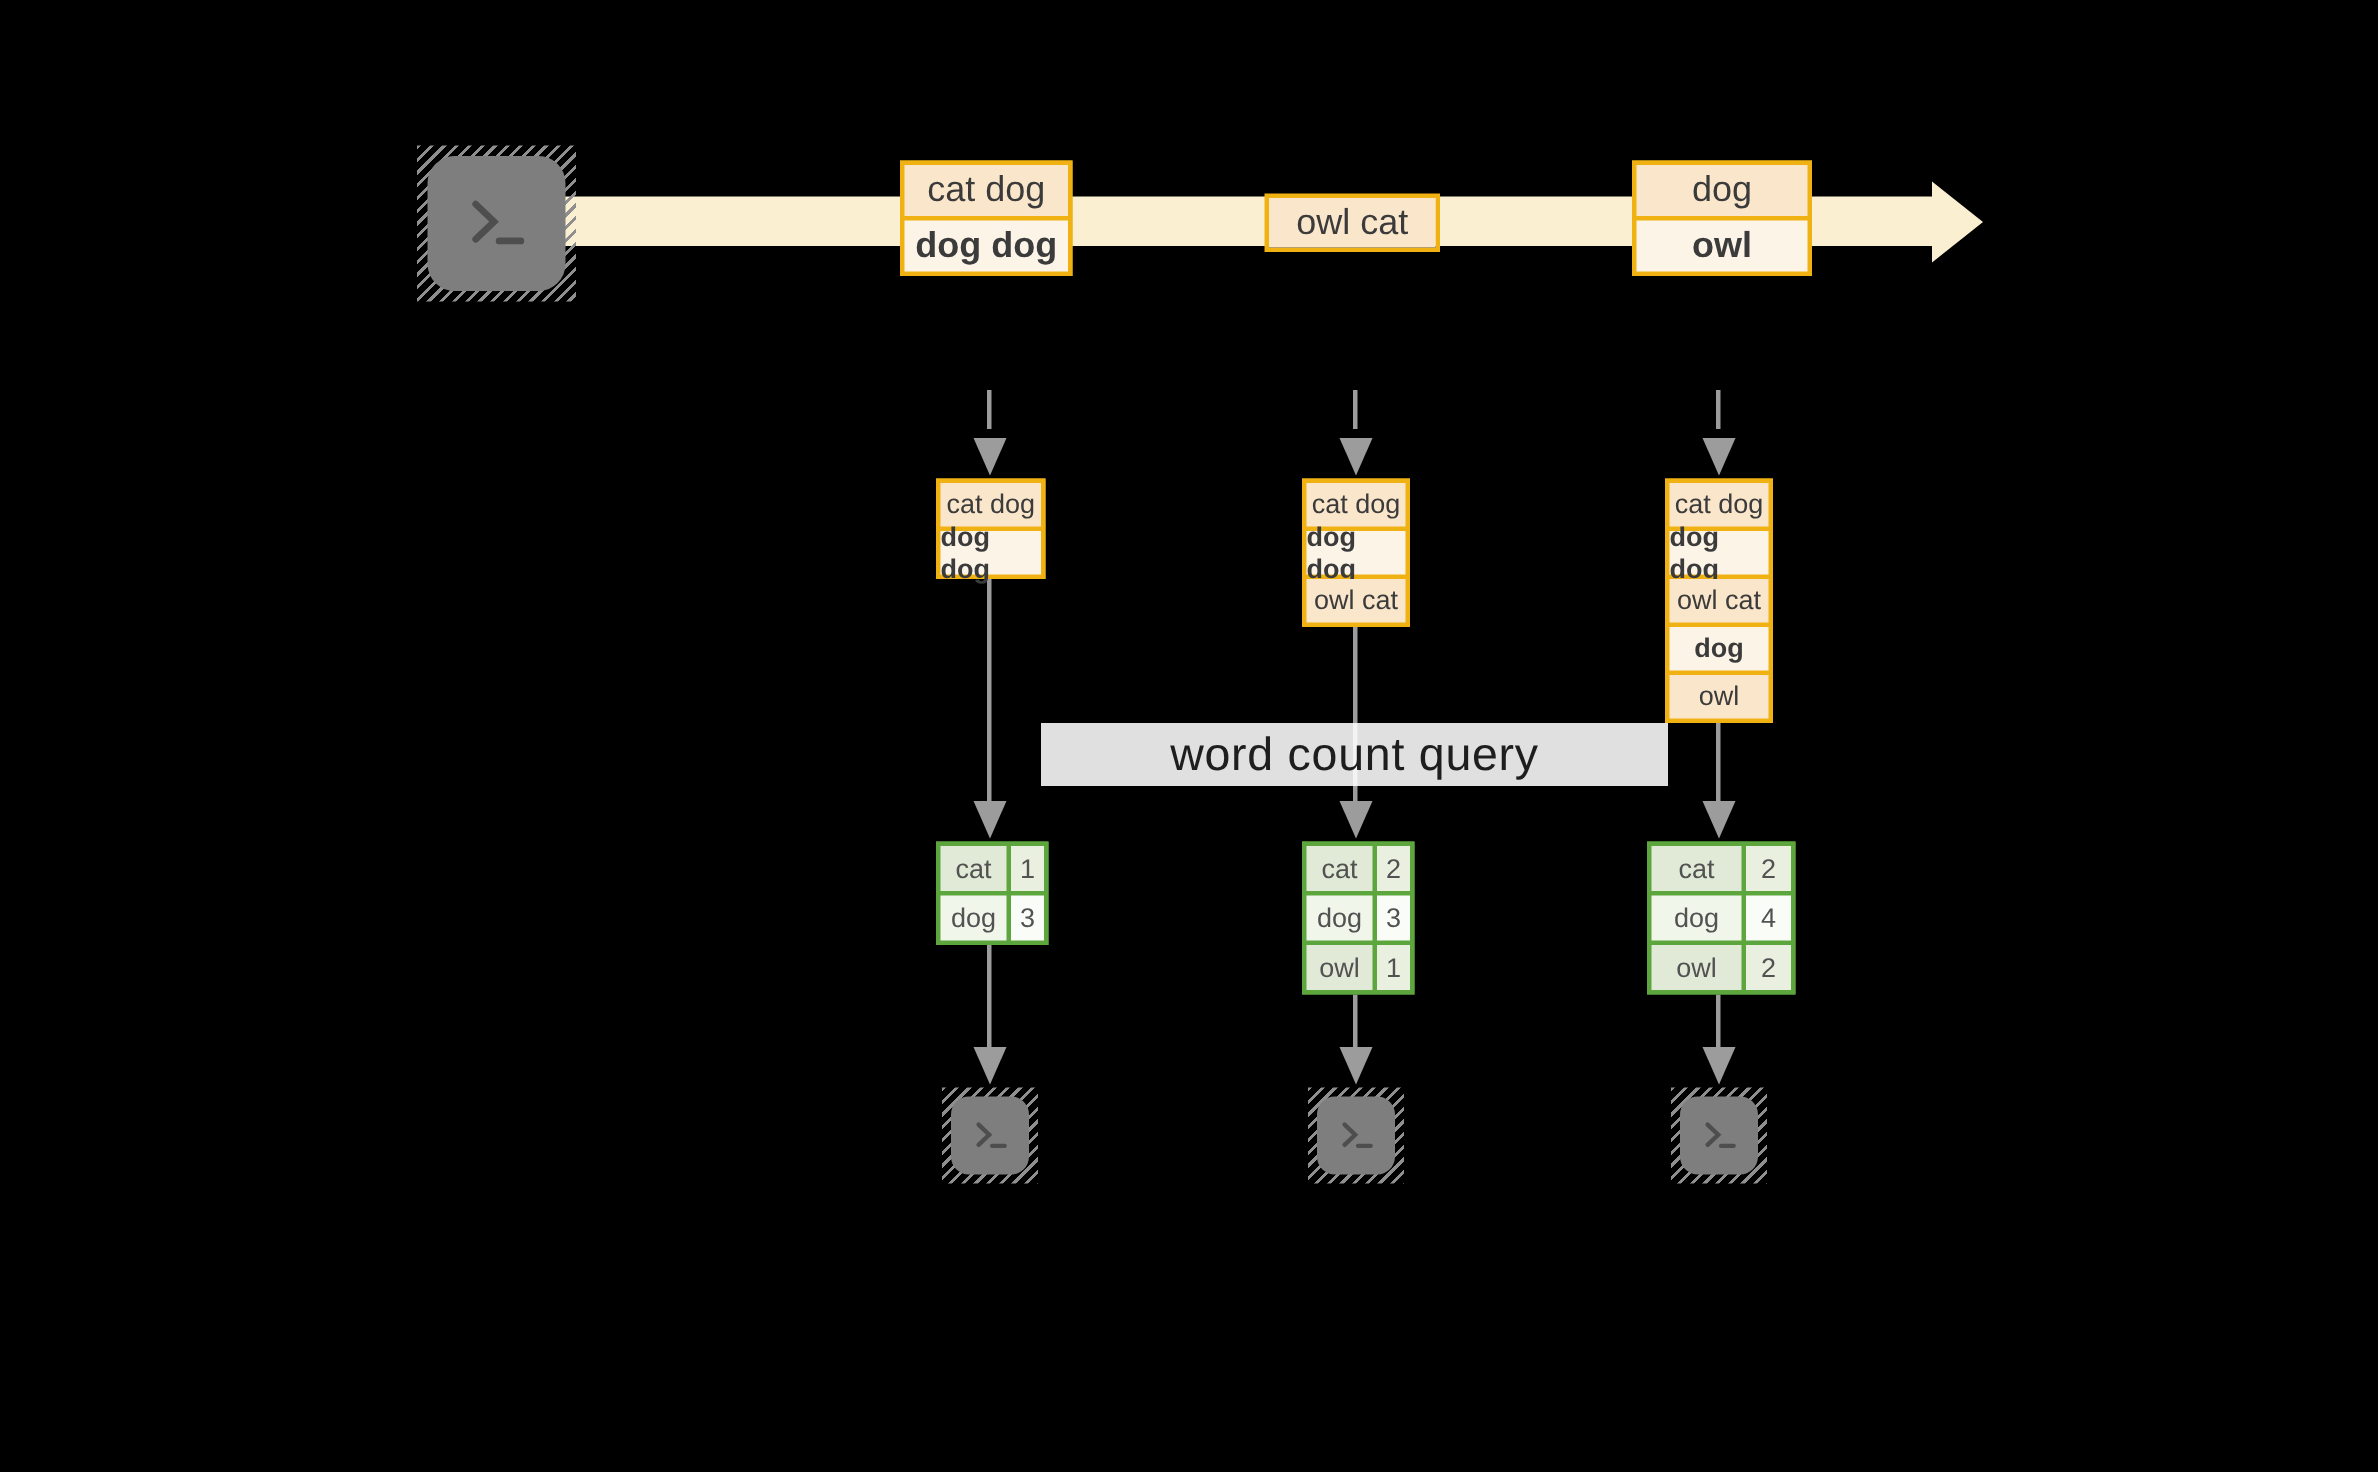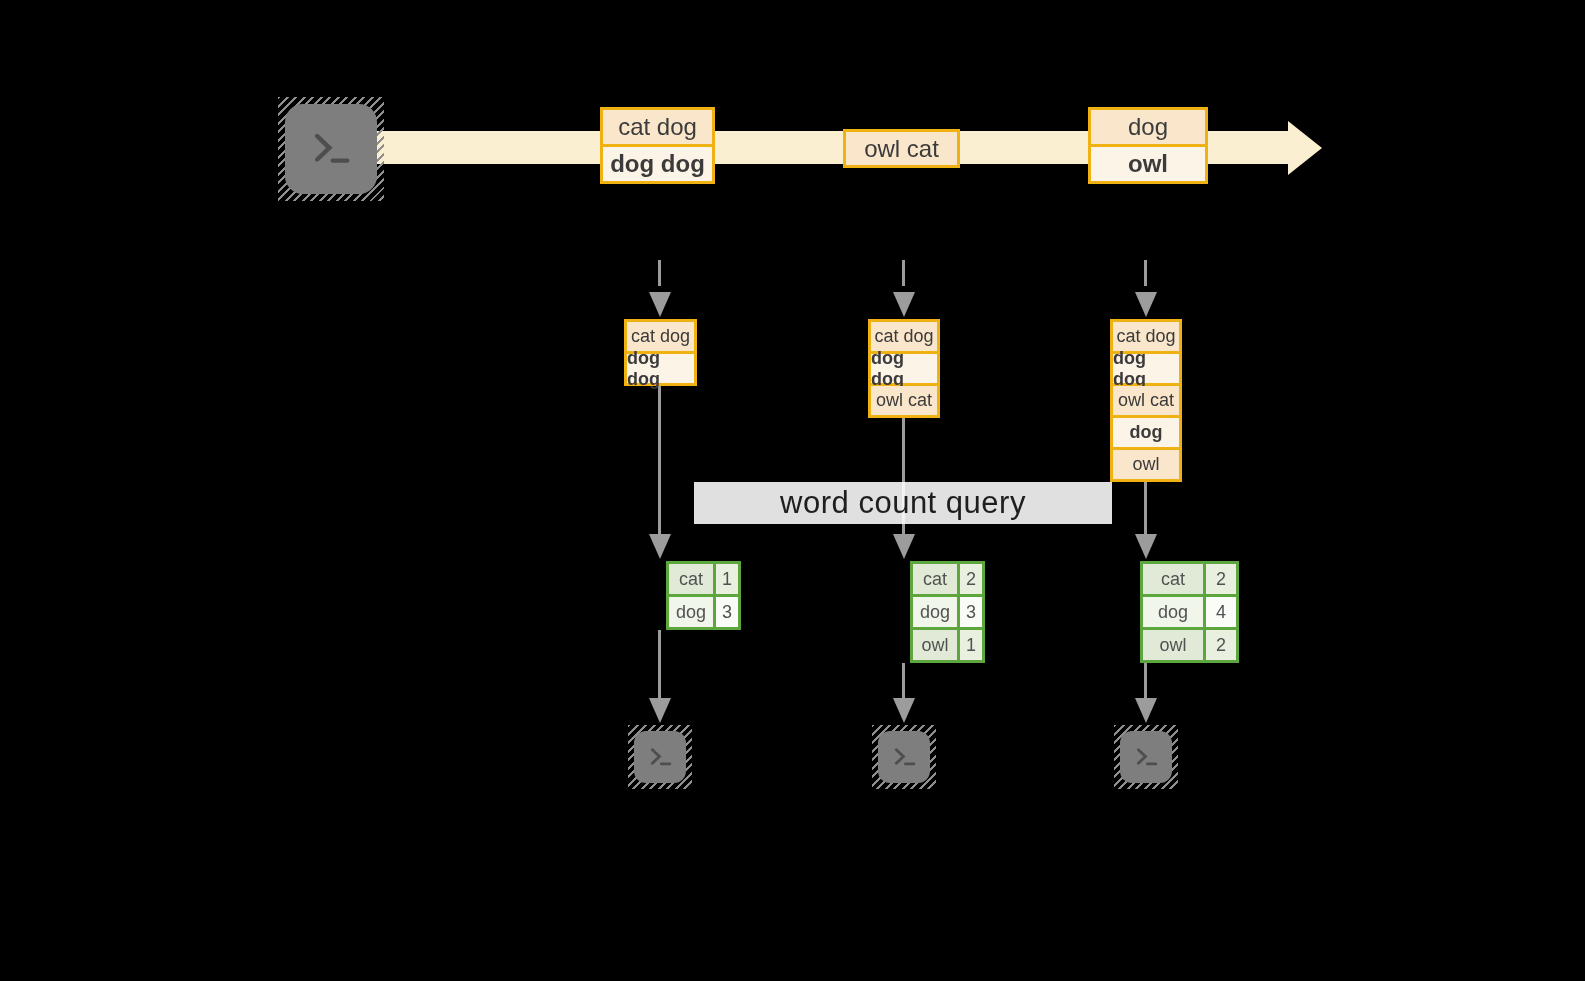--- a/index.html
+++ b/index.html
@@ -50,21 +50,21 @@
   .ahead{position:absolute;width:0;height:0;z-index:2;
     border-left:11px solid transparent;border-right:11px solid transparent;
     border-top:25px solid var(--gray);}
   
   .qband{position:absolute;left:694px;top:462px;width:418px;height:42px;
     background:rgba(255,255,255,0.88);z-index:4;
     display:flex;align-items:center;justify-content:center;margin-top:20px;}
   .qband span{font-size:31px;color:#1E1E1E;letter-spacing:0.5px;}
   
   .gtable{position:absolute;display:grid;gap:3px;background:var(--green);
-    border:3px solid var(--green);z-index:5;margin-left:42px;}
+    border:3px solid var(--green);z-index:5;}
   .gcell{height:30px;display:flex;align-items:center;justify-content:center;
     font-size:18px;color:var(--tabletext);}
   .gcell.w.r0,.gcell.w.r2{background:var(--gcell-d);}
   .gcell.n.r0,.gcell.n.r2{background:var(--gcell-dn);}
   .gcell.w.r1{background:var(--gcell-l);}
   .gcell.n.r1{background:var(--gcell-ln);}
 </style>
 </head>
 <body>
 

